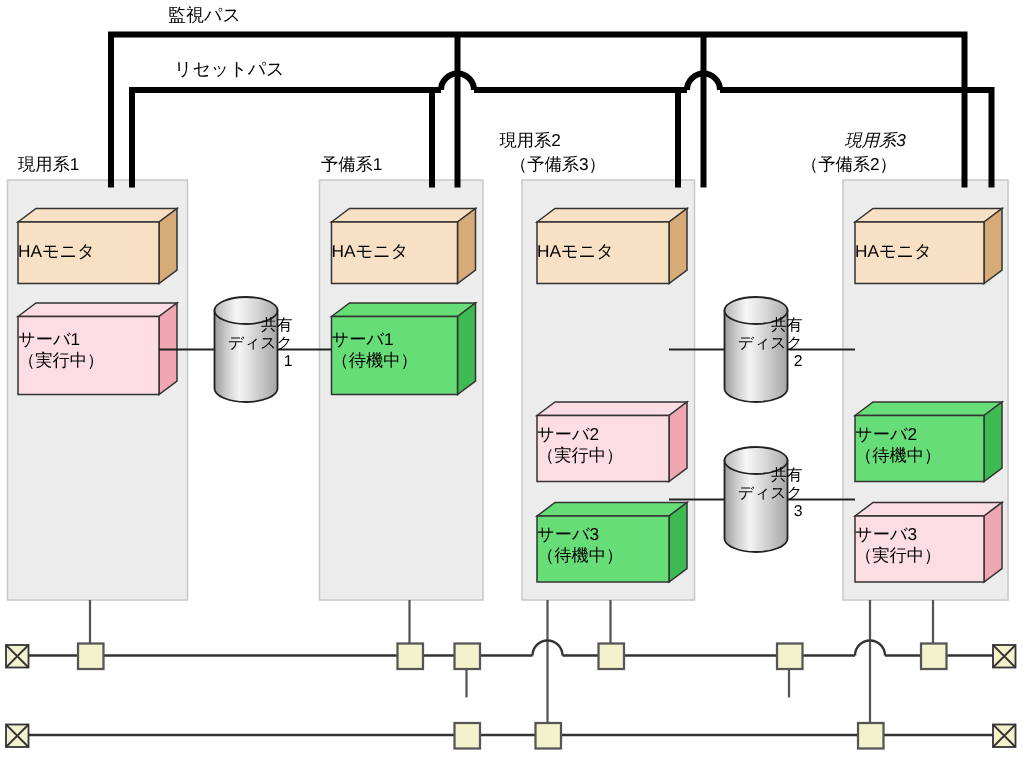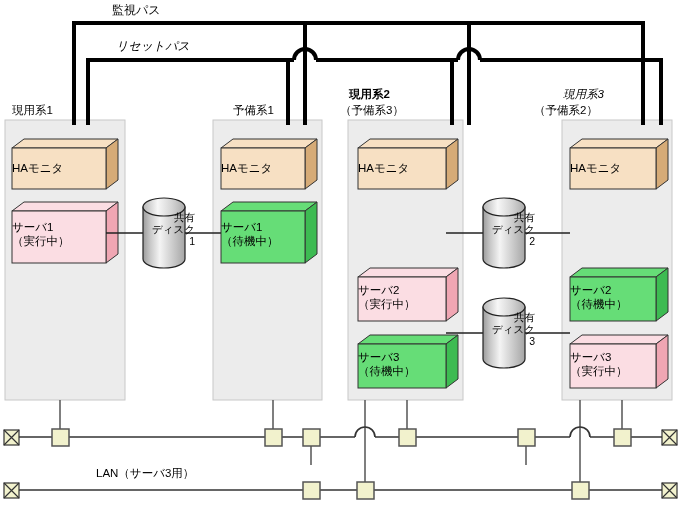--- a/index.html
+++ b/index.html
@@ -200,25 +200,25 @@
       <rect x="518" y="429" width="17" height="17" fill="#f2f2cd" stroke="#555" stroke-width="1.5"></rect>
       <rect x="614" y="429" width="17" height="17" fill="#f2f2cd" stroke="#555" stroke-width="1.5"></rect>
 
       <rect x="303" y="482" width="17" height="17" fill="#f2f2cd" stroke="#555" stroke-width="1.5"></rect>
       <rect x="357" y="482" width="17" height="17" fill="#f2f2cd" stroke="#555" stroke-width="1.5"></rect>
       <rect x="572" y="482" width="17" height="17" fill="#f2f2cd" stroke="#555" stroke-width="1.5"></rect>
     </g>
   </svg>
 
   <div class="pathlbl" style="left:112px;top:2px;">監視パス</div>
-  <div class="pathlbl" style="left:116px;top:38px;font-style:italic;">リセットパス</div>
+  <div class="pathlbl" style="left:116px;top:38px;">リセットパス</div>
 
   <div class="lbl" style="left:12px;top:104px;">現用系1</div>
-  <div class="lbl" style="left:214px;top:104px;margin-left:19px;">予備系1</div>
-  <div class="lbl" style="left:349px;top:88px;font-weight:bold;">現用系2</div>
+  <div class="lbl" style="left:214px;top:104px;">予備系1</div>
+  <div class="lbl" style="left:333px;top:88px;">現用系2</div>
   <div class="lbl" style="left:340px;top:104px;">（予備系3）</div>
   <div class="lbl" style="left:563px;top:88px;font-style:italic;">現用系3</div>
   <div class="lbl" style="left:534px;top:104px;">（予備系2）</div>
 
   <div class="boxlbl" style="left:12px;top:161px;width:94px;">HAモニタ</div>
   <div class="boxlbl" style="left:221px;top:161px;width:84px;">HAモニタ</div>
   <div class="boxlbl" style="left:358px;top:161px;width:88px;">HAモニタ</div>
   <div class="boxlbl" style="left:570px;top:161px;width:86px;">HAモニタ</div>
 
   <div class="boxlbl" style="left:12px;top:220px;width:94px;">サーバ1
@@ -237,15 +237,14 @@
   <div class="disklbl" style="left:133px;top:211px;width:62px;">共有
 ディスク
 1</div>
   <div class="disklbl" style="left:473px;top:211px;width:62px;">共有
 ディスク
 2</div>
   <div class="disklbl" style="left:473px;top:311px;width:62px;">共有
 ディスク
 3</div>
 
-  <div class="lanlbl" style="left:96px;top:466px;">LAN（サーバ3用）</div>
 
 </div>
 
 </body></html>

